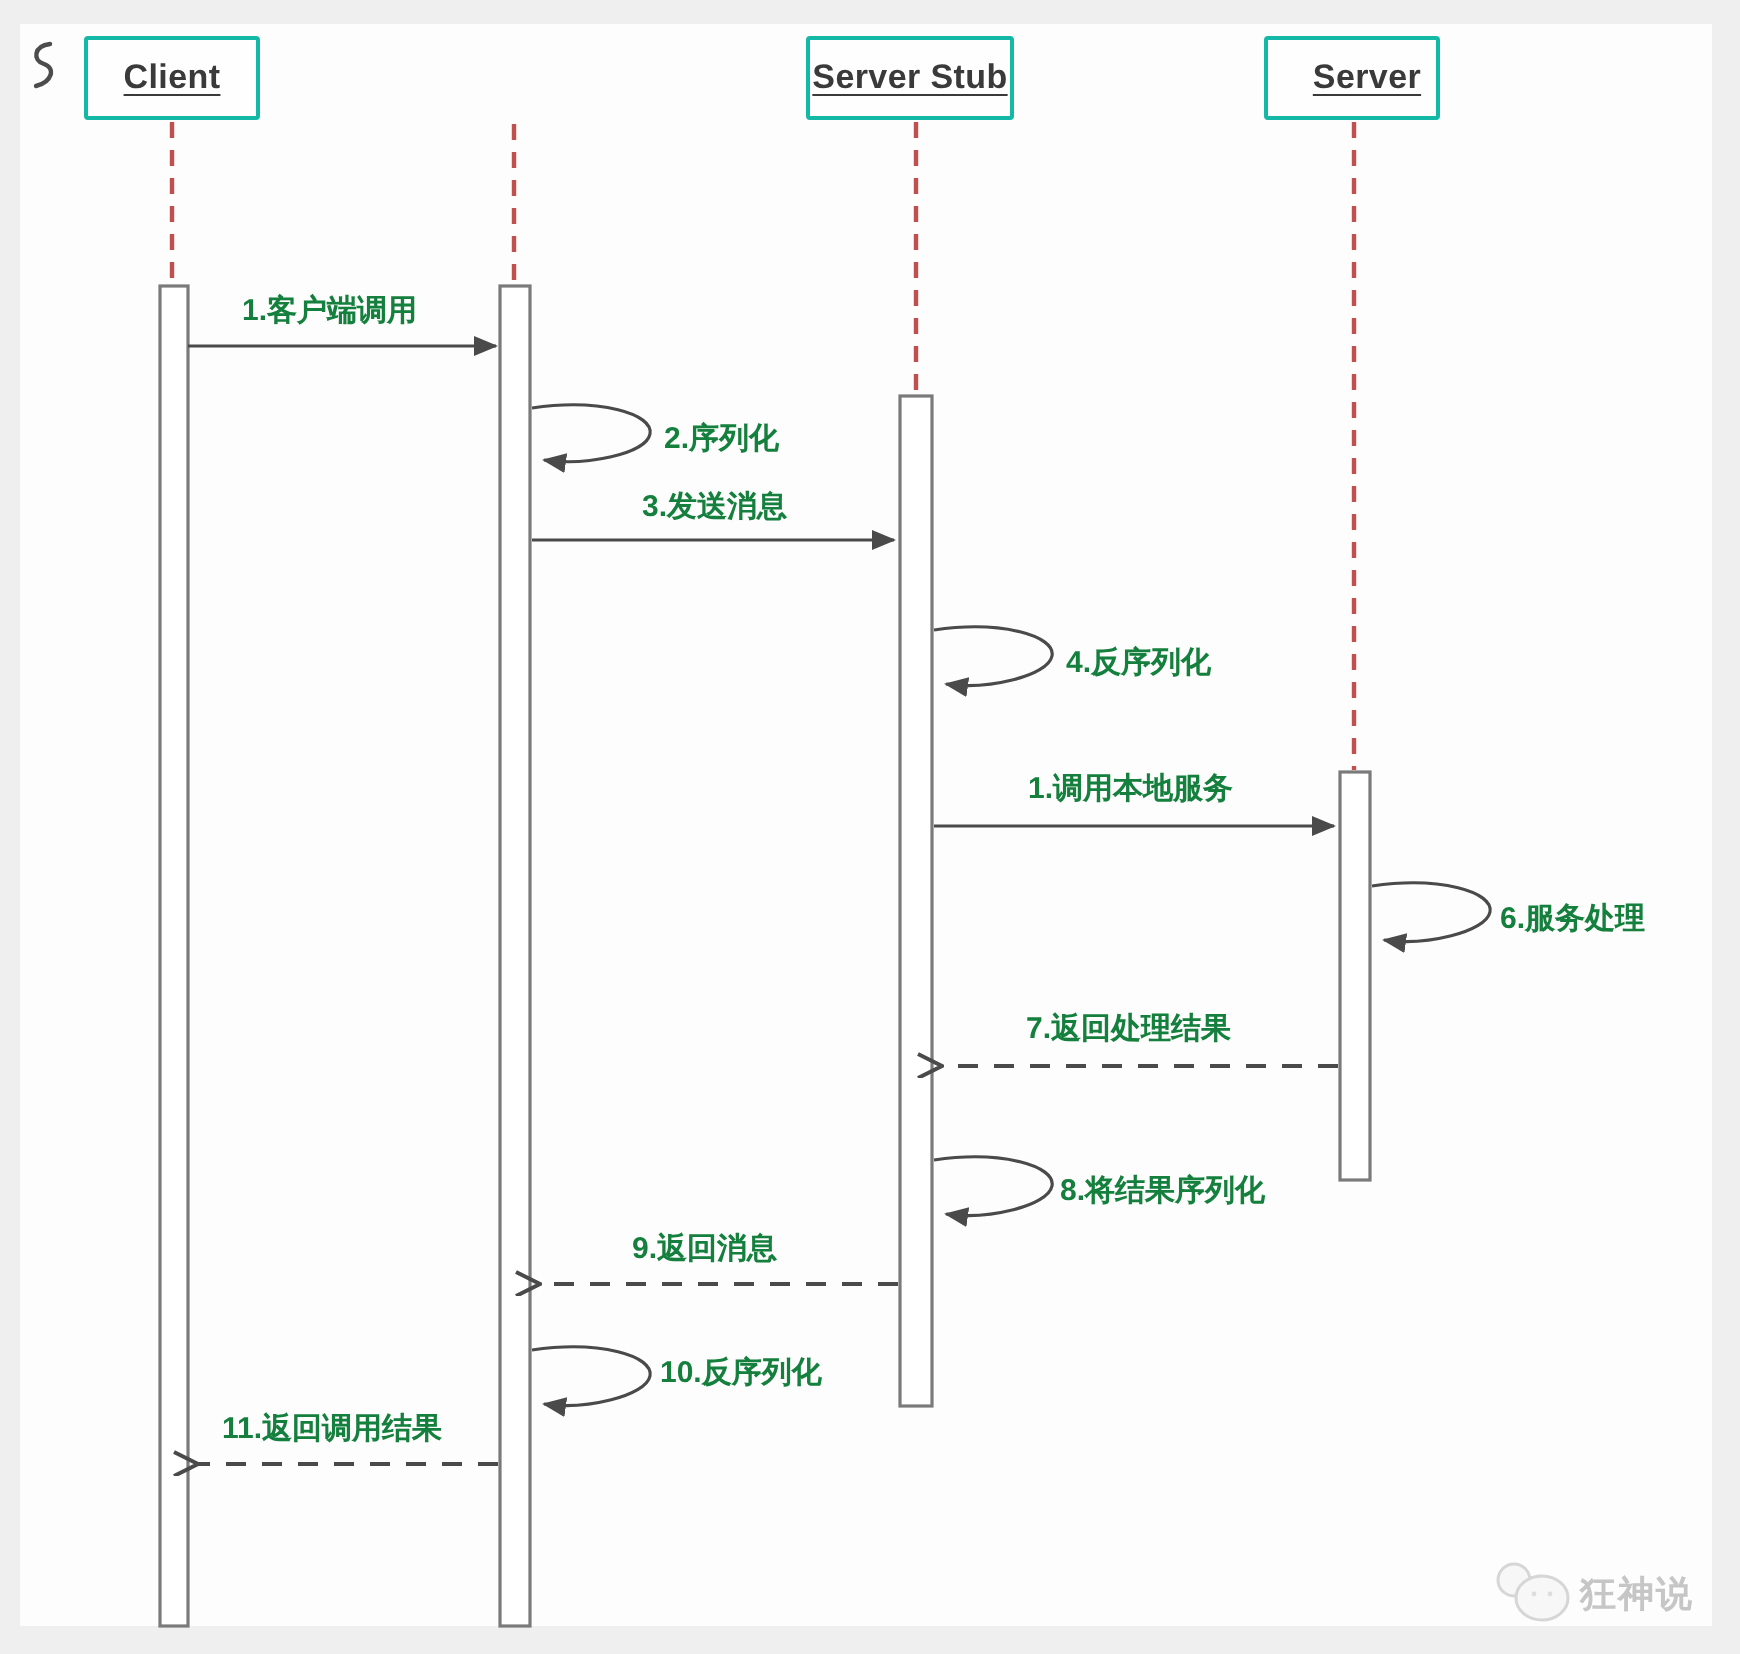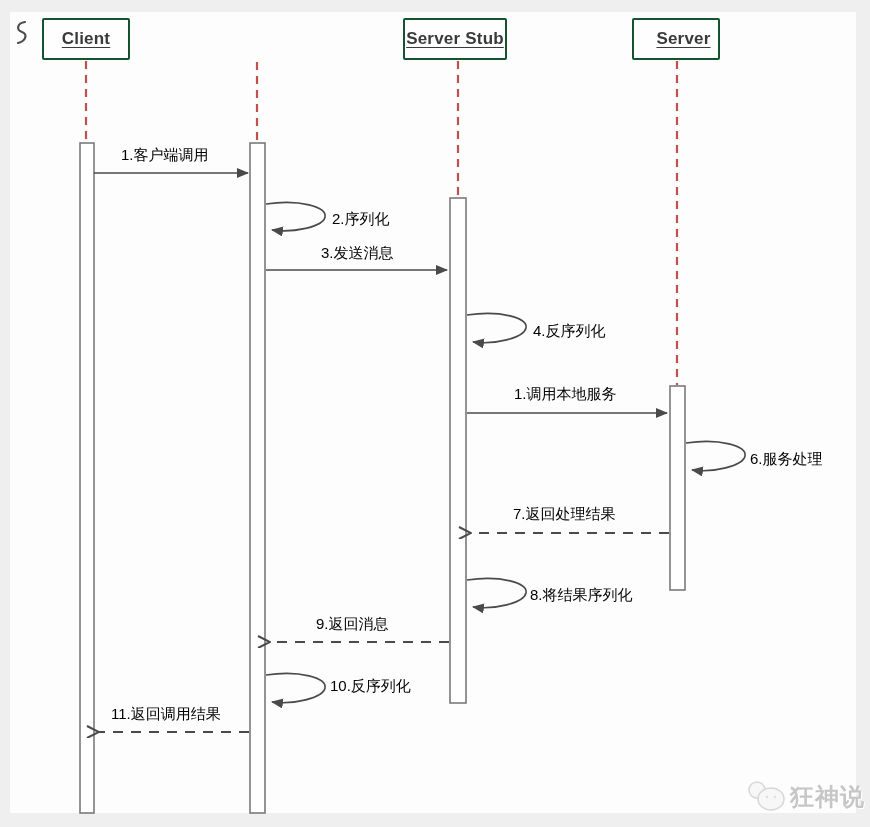--- a/index.html
+++ b/index.html
@@ -21,49 +21,49 @@
     background: #fdfdfd;
   }
   #diagram-svg {
     position: absolute;
     left: 0; top: 0;
     width: 870px; height: 827px;
   }
   .pbox {
     position: absolute;
     box-sizing: border-box;
-    border: 2px solid #14532d;
+    border: 2px solid #14b8a6;
     border-radius: 2px;
     background: #fefefe;
     display: flex;
     align-items: center;
     justify-content: center;
     color: #3a3a3a;
     font-size: 17px;
     font-weight: 600;
     letter-spacing: 0.2px;
   }
   .pbox span { text-decoration: underline; text-underline-offset: 3px; }
   .mlabel {
     position: absolute;
     white-space: nowrap;
-    color: #000000;
+    color: #15803d;
     font-size: 15px;
-    font-weight: 400;
+    font-weight: 700;
   }
   #watermark {
     position: absolute;
     left: 744px; top: 780px;
     width: 122px; height: 34px;
     display: flex;
     align-items: center;
   }
   #watermark-text {
     color: #c6c6c6;
-    font-size: 24px;
+    font-size: 18px;
     font-weight: 700;
     letter-spacing: 1px;
     text-shadow: 1px 1px 0 #ffffff;
   }
 </style>
 </head>
 <body>
 
 <div id="stage">
   <div id="paper"></div>

